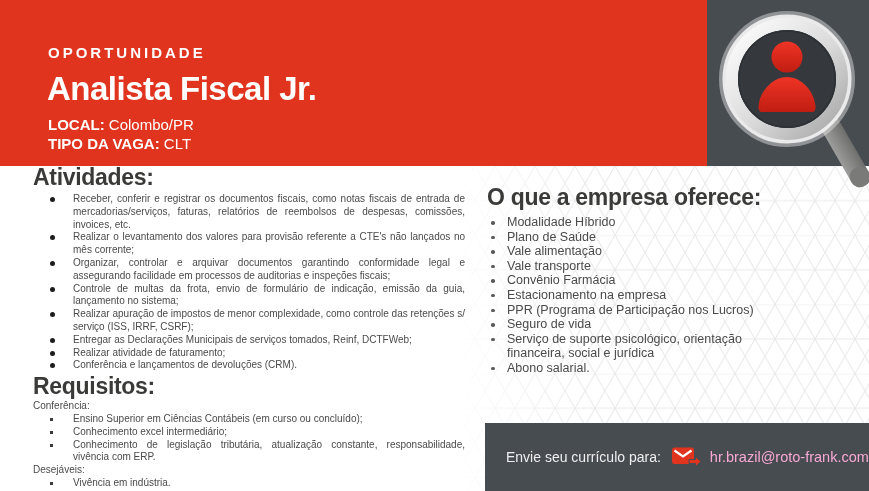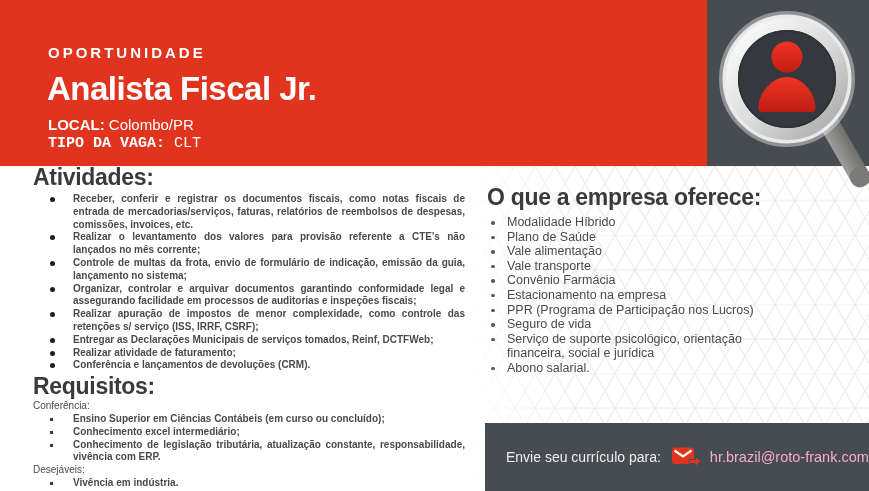--- a/index.html
+++ b/index.html
@@ -21,38 +21,38 @@
   .kicker {
     position:absolute; left:48px; top:44px;
     color:#ffffff; font-size:15px; font-weight:700; letter-spacing:3px;
   }
   .job-title {
     position:absolute; left:47px; top:70px;
     color:#ffffff; font-size:33px; font-weight:700; letter-spacing:-0.5px;
   }
   .meta { position:absolute; left:48px; color:#ffffff; font-size:15px; }
   .meta.loc { top:116px; }
-  .meta.typ { top:135px;font-family:Liberation Mono, monospace; }
+  .meta.typ { top:135px; }
   .meta b { font-weight:700; }
   
   .magnifier { position:absolute; left:690px; top:0; z-index:4; pointer-events:none; }
   
   .bg-pattern { position:absolute; left:455px; top:166px; z-index:0; }
   
   .col-left {
     position:absolute; left:33px; top:168px; width:432px; z-index:1;
     color:#4a4a4a;
   }
   .sec-heading {
     font-size:23px; line-height:19px; font-weight:700; color:#3a3a39;
     letter-spacing:-0.3px; margin-bottom:6px;
   }
   .sec-heading.req { margin-top:5px; margin-bottom:4px; }
   .act-list { font-size:10px; line-height:12.8px; }
-  .act-item { display:flex;font-weight:bold; }
+  .act-item { display:flex; }
   .act-item .bcol { flex:0 0 40px; padding-left:17px; }
   .dot-lg { display:block; width:5px; height:5px; border-radius:50%; background:#1d1d1d; margin-top:4px; }
   .dot-sm { display:block; width:3px; height:3px; background:#3a3a3a; margin-top:5px; }
   .act-item .txt { flex:1; text-align:justify; }
   .sub-label { font-size:10px; line-height:12.8px; color:#4a4a4a; }
   .col-right {
     position:absolute; left:487px; top:188px; width:370px; z-index:1;
     color:#4a4a4a;
   }
   .offer-list { margin-top:8px; font-size:12.5px; line-height:14.6px; }
@@ -152,28 +152,28 @@
           <span class="bcol">
             <span class="dot-lg"></span>
           </span>
           <span class="txt">Realizar o levantamento dos valores para provisão referente a CTE's não lançados no mês corrente;</span>
         </div>
 
         <div class="act-item">
           <span class="bcol">
             <span class="dot-lg"></span>
           </span>
+          <span class="txt">Organizar, controlar e arquivar documentos garantindo conformidade legal e assegurando facilidade em processos de auditorias e inspeções fiscais;</span>
+        </div>
+
+        <div class="act-item">
+          <span class="bcol">
+            <span class="dot-lg"></span>
+          </span>
           <span class="txt">Controle de multas da frota, envio de formulário de indicação, emissão da guia, lançamento no sistema;</span>
-        </div>
-
-        <div class="act-item">
-          <span class="bcol">
-            <span class="dot-lg"></span>
-          </span>
-          <span class="txt">Organizar, controlar e arquivar documentos garantindo conformidade legal e assegurando facilidade em processos de auditorias e inspeções fiscais;</span>
         </div>
 
         <div class="act-item">
           <span class="bcol">
             <span class="dot-lg"></span>
           </span>
           <span class="txt">Realizar apuração de impostos de menor complexidade, como controle das retenções s/ serviço (ISS, IRRF, CSRF);</span>
         </div>
 
         <div class="act-item">

